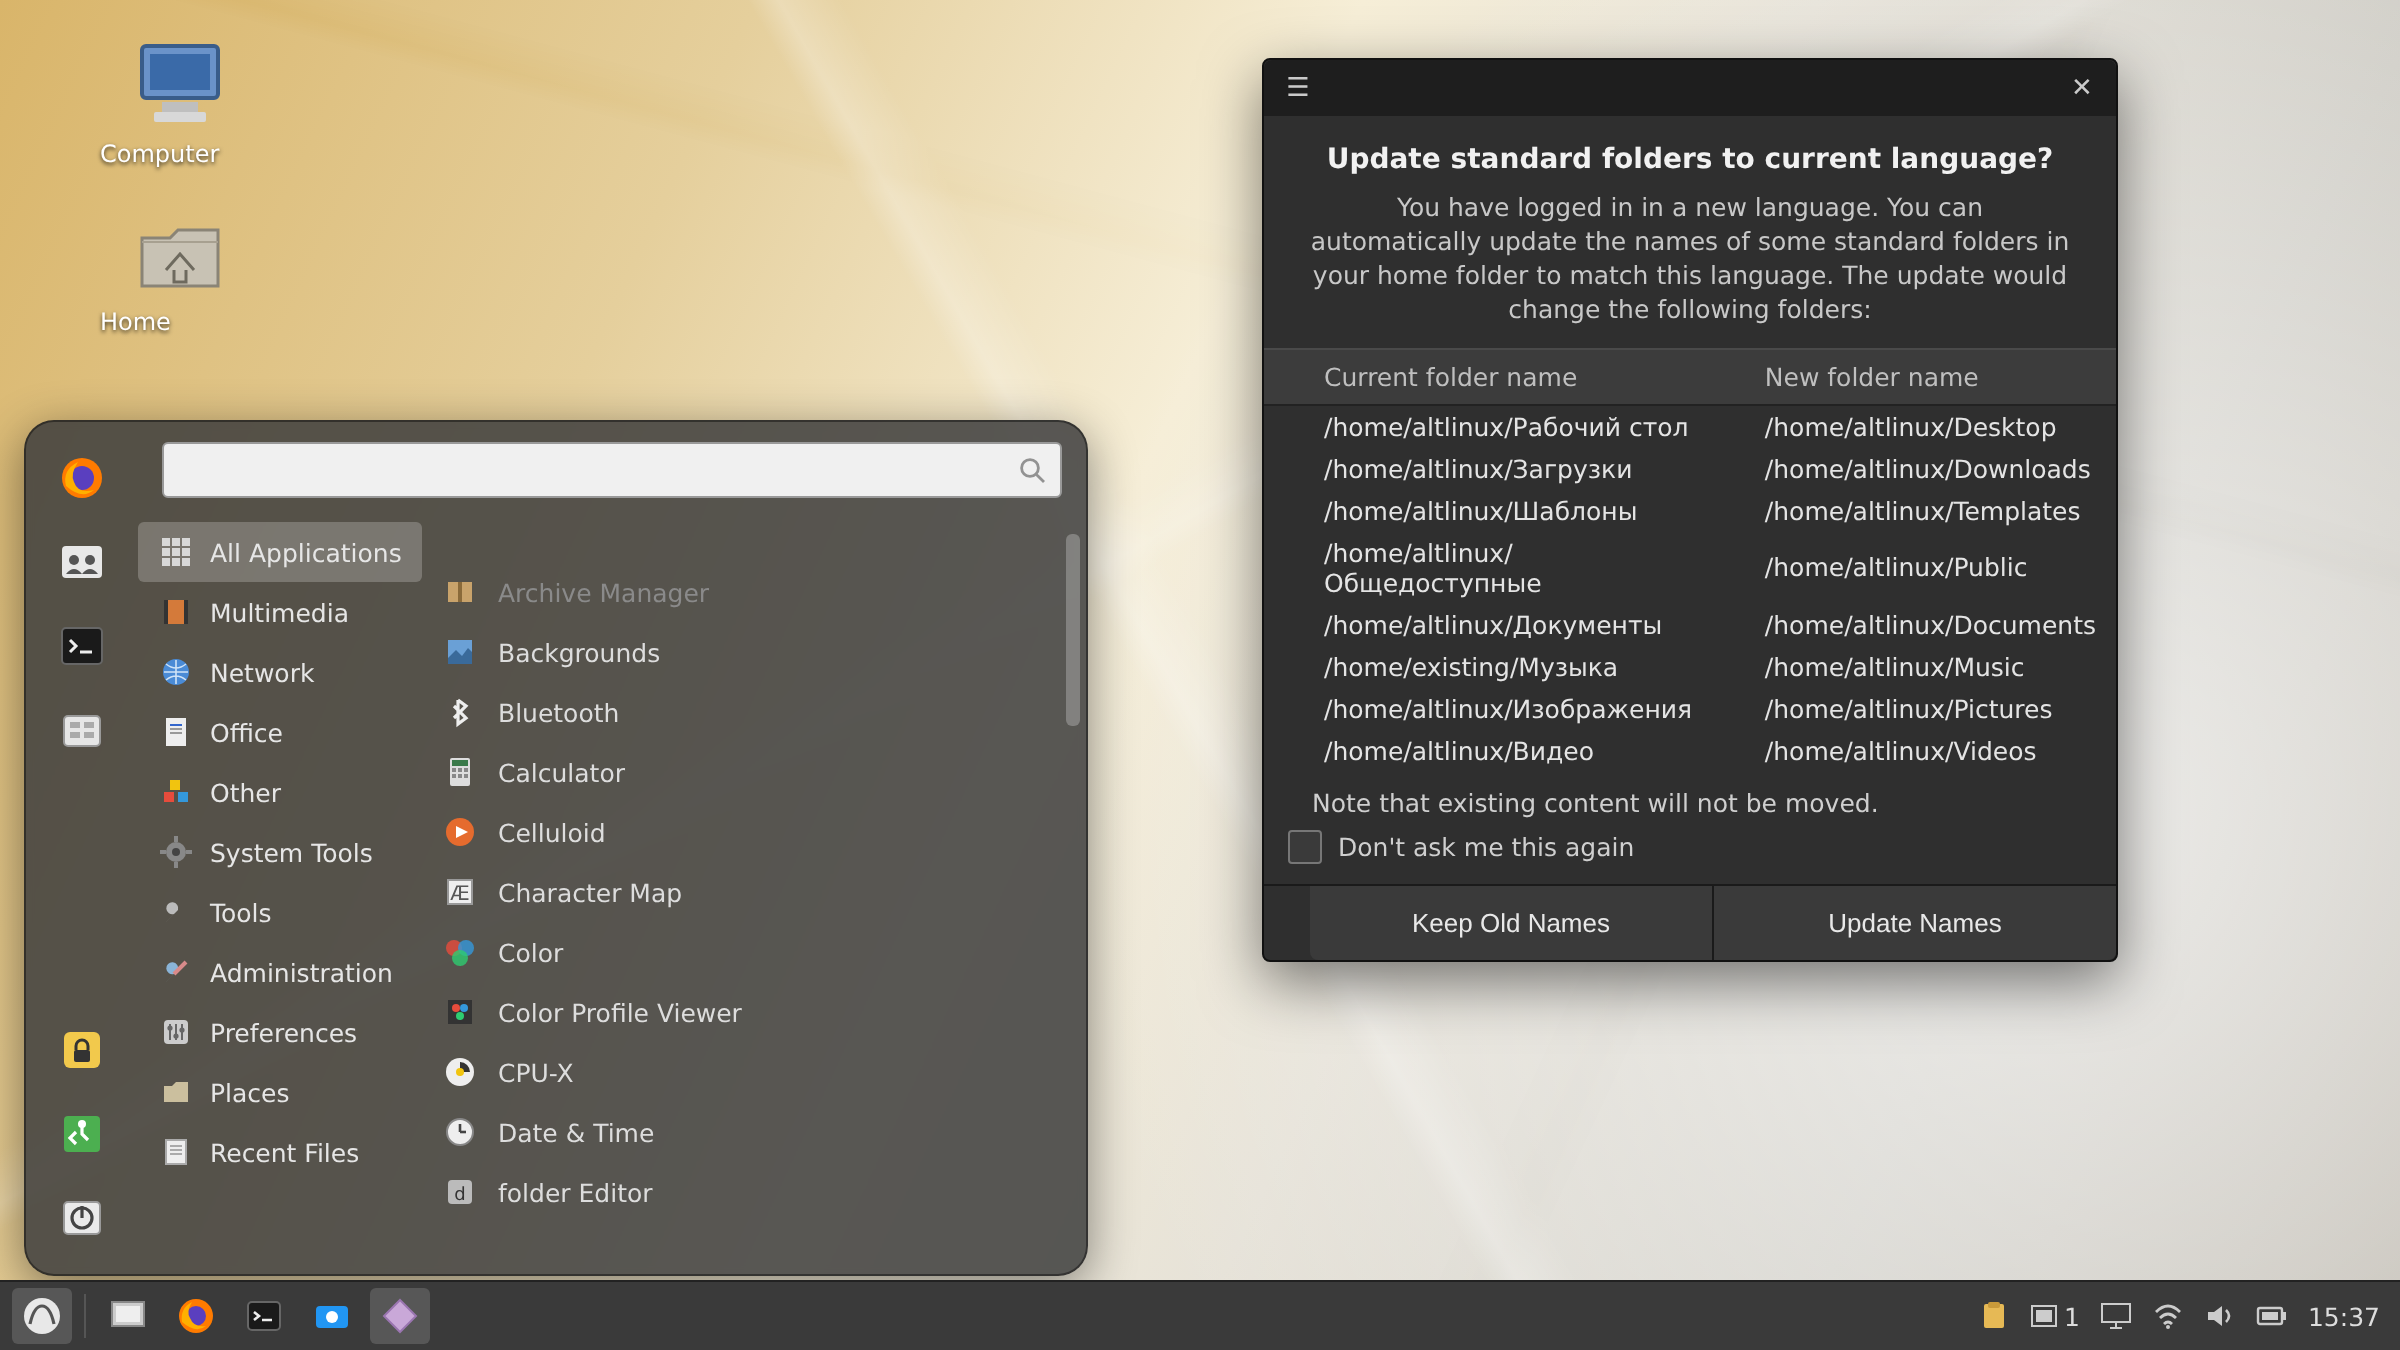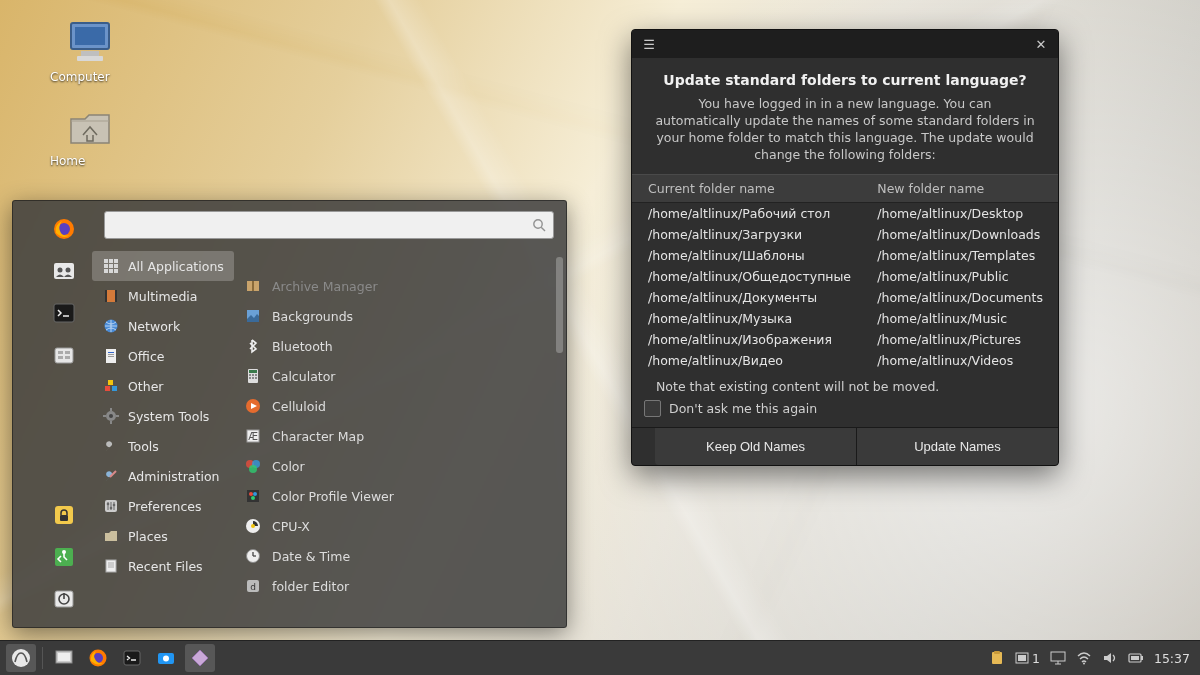--- a/index.html
+++ b/index.html
@@ -14,23 +14,23 @@
       linear-gradient(60deg, transparent 48%, rgba(255,255,255,.25) 49%, transparent 51%),
       linear-gradient(-30deg, transparent 55%, rgba(255,255,255,.18) 56%, transparent 58%),
       linear-gradient(15deg, transparent 70%, rgba(0,0,0,.08) 71%, transparent 73%),
       linear-gradient(-65deg, transparent 30%, rgba(0,0,0,.06) 31%, transparent 33%);
     mix-blend-mode:overlay;pointer-events:none;}
   
   .dicon{position:absolute;width:80px;color:#fff;text-shadow:0 1px 2px rgba(0,0,0,.8);}
   .dicon .glyph{width:48px;height:48px;margin:0 auto 4px;display:flex;align-items:center;justify-content:center;}
   .dicon span.lbl{display:block;font-size:12px;}
   
-  #launcher{position:absolute;left:12px;top:200px;width:530px;height:426px;
+  #launcher{position:absolute;left:12px;top:210px;width:530px;height:426px;
     background:rgba(60,60,60,.85);backdrop-filter:blur(2px);border:1px solid rgba(0,0,0,.4);
-    border-radius:3px;box-shadow:0 6px 24px rgba(0,0,0,.45);display:flex;padding-left:23px;}
+    border-radius:15px;box-shadow:0 6px 24px rgba(0,0,0,.45);display:flex;}
   #fav{width:56px;display:flex;flex-direction:column;align-items:center;padding:10px 0;gap:6px;box-sizing:border-box;}
   #fav .sp{flex:1;}
   .favbtn{width:38px;height:36px;display:flex;align-items:center;justify-content:center;border-radius:3px;cursor:pointer;}
   #menucol{flex:1;display:flex;flex-direction:column;min-width:0;}
   #searchrow{padding:10px 12px 8px;}
   #search{width:100%;height:28px;box-sizing:border-box;border:1px solid #999;border-radius:3px;
     background:#f0f0f0;color:#222;padding:0 28px 0 8px;font-size:13px;outline:none;}
   #searchwrap{position:relative;}
   #searchwrap .mag{position:absolute;right:8px;top:50%;transform:translateY(-50%);opacity:.6;}
   #panes{flex:1;display:flex;min-height:0;}
@@ -48,21 +48,21 @@
   #dialog{position:absolute;left:631px;top:29px;width:426px;background:#2f2f2f;border:1px solid #111;
     border-radius:4px;box-shadow:0 10px 30px rgba(0,0,0,.5);color:#ddd;}
   #dlgbar{height:28px;background:#1e1e1e;display:flex;align-items:center;justify-content:space-between;
     padding:0 8px;border-radius:4px 4px 0 0;}
   #dlgbar .hb{cursor:pointer;opacity:.9;width:18px;text-align:center;}
   #dlgtitle{font-weight:bold;color:#f1f1f1;text-align:center;padding:14px 0 8px;font-size:14px;}
   #dlgmsg{padding:0 22px 10px;color:#c8c8c8;text-align:center;font-size:12.5px;line-height:1.35;}
   #foldertbl{width:100%;border-collapse:collapse;font-size:12.5px;}
   #foldertbl th{background:#3c3c3c;color:#bfbfbf;font-weight:normal;text-align:left;padding:6px 10px;border-top:1px solid #4a4a4a;border-bottom:1px solid #222;}
   #foldertbl td{padding:3px 10px;color:#e4e4e4;}
-  #foldertbl td:first-child,#foldertbl th:first-child{padding-left:16px;}
+  #foldertbl td:first-child,#foldertbl th:first-child{padding-left:30px;}
   #note{padding:8px 24px 2px;color:#cfcfcf;font-size:12.5px;}
   #askrow{display:flex;align-items:center;gap:8px;padding:4px 12px 10px;color:#cfcfcf;font-size:12.5px;}
   #askrow .cbox{width:15px;height:15px;border:1px solid #777;border-radius:2px;background:#3a3a3a;cursor:pointer;}
   #dlgbtns{display:flex;border-top:1px solid #1a1a1a;padding-left:23px;}
   #dlgbtns button{flex:1;background:#3a3a3a;border:none;color:#e8e8e8;padding:11px 0;font-size:13px;cursor:pointer;}
   #dlgbtns button:first-child{border-right:1px solid #1a1a1a;border-radius:0 0 0 4px;}
   #dlgbtns button:last-child{border-radius:0 0 4px 0;}
   
   #taskbar{position:absolute;left:0;right:0;bottom:0;height:34px;background:#3a3a3a;
     display:flex;align-items:center;padding:0 6px;gap:4px;color:#ddd;border-top:1px solid #222;}
@@ -443,21 +443,21 @@
           </tr>
           <tr>
             <td>/home/altlinux/Общедоступные</td>
             <td>/home/altlinux/Public</td>
           </tr>
           <tr>
             <td>/home/altlinux/Документы</td>
             <td>/home/altlinux/Documents</td>
           </tr>
           <tr>
-            <td>/home/altlinux/Музыка</td>
+            <td>/home/existing/Музыка</td>
             <td>/home/altlinux/Music</td>
           </tr>
           <tr>
             <td>/home/altlinux/Изображения</td>
             <td>/home/altlinux/Pictures</td>
           </tr>
           <tr>
             <td>/home/altlinux/Видео</td>
             <td>/home/altlinux/Videos</td>
           </tr>

